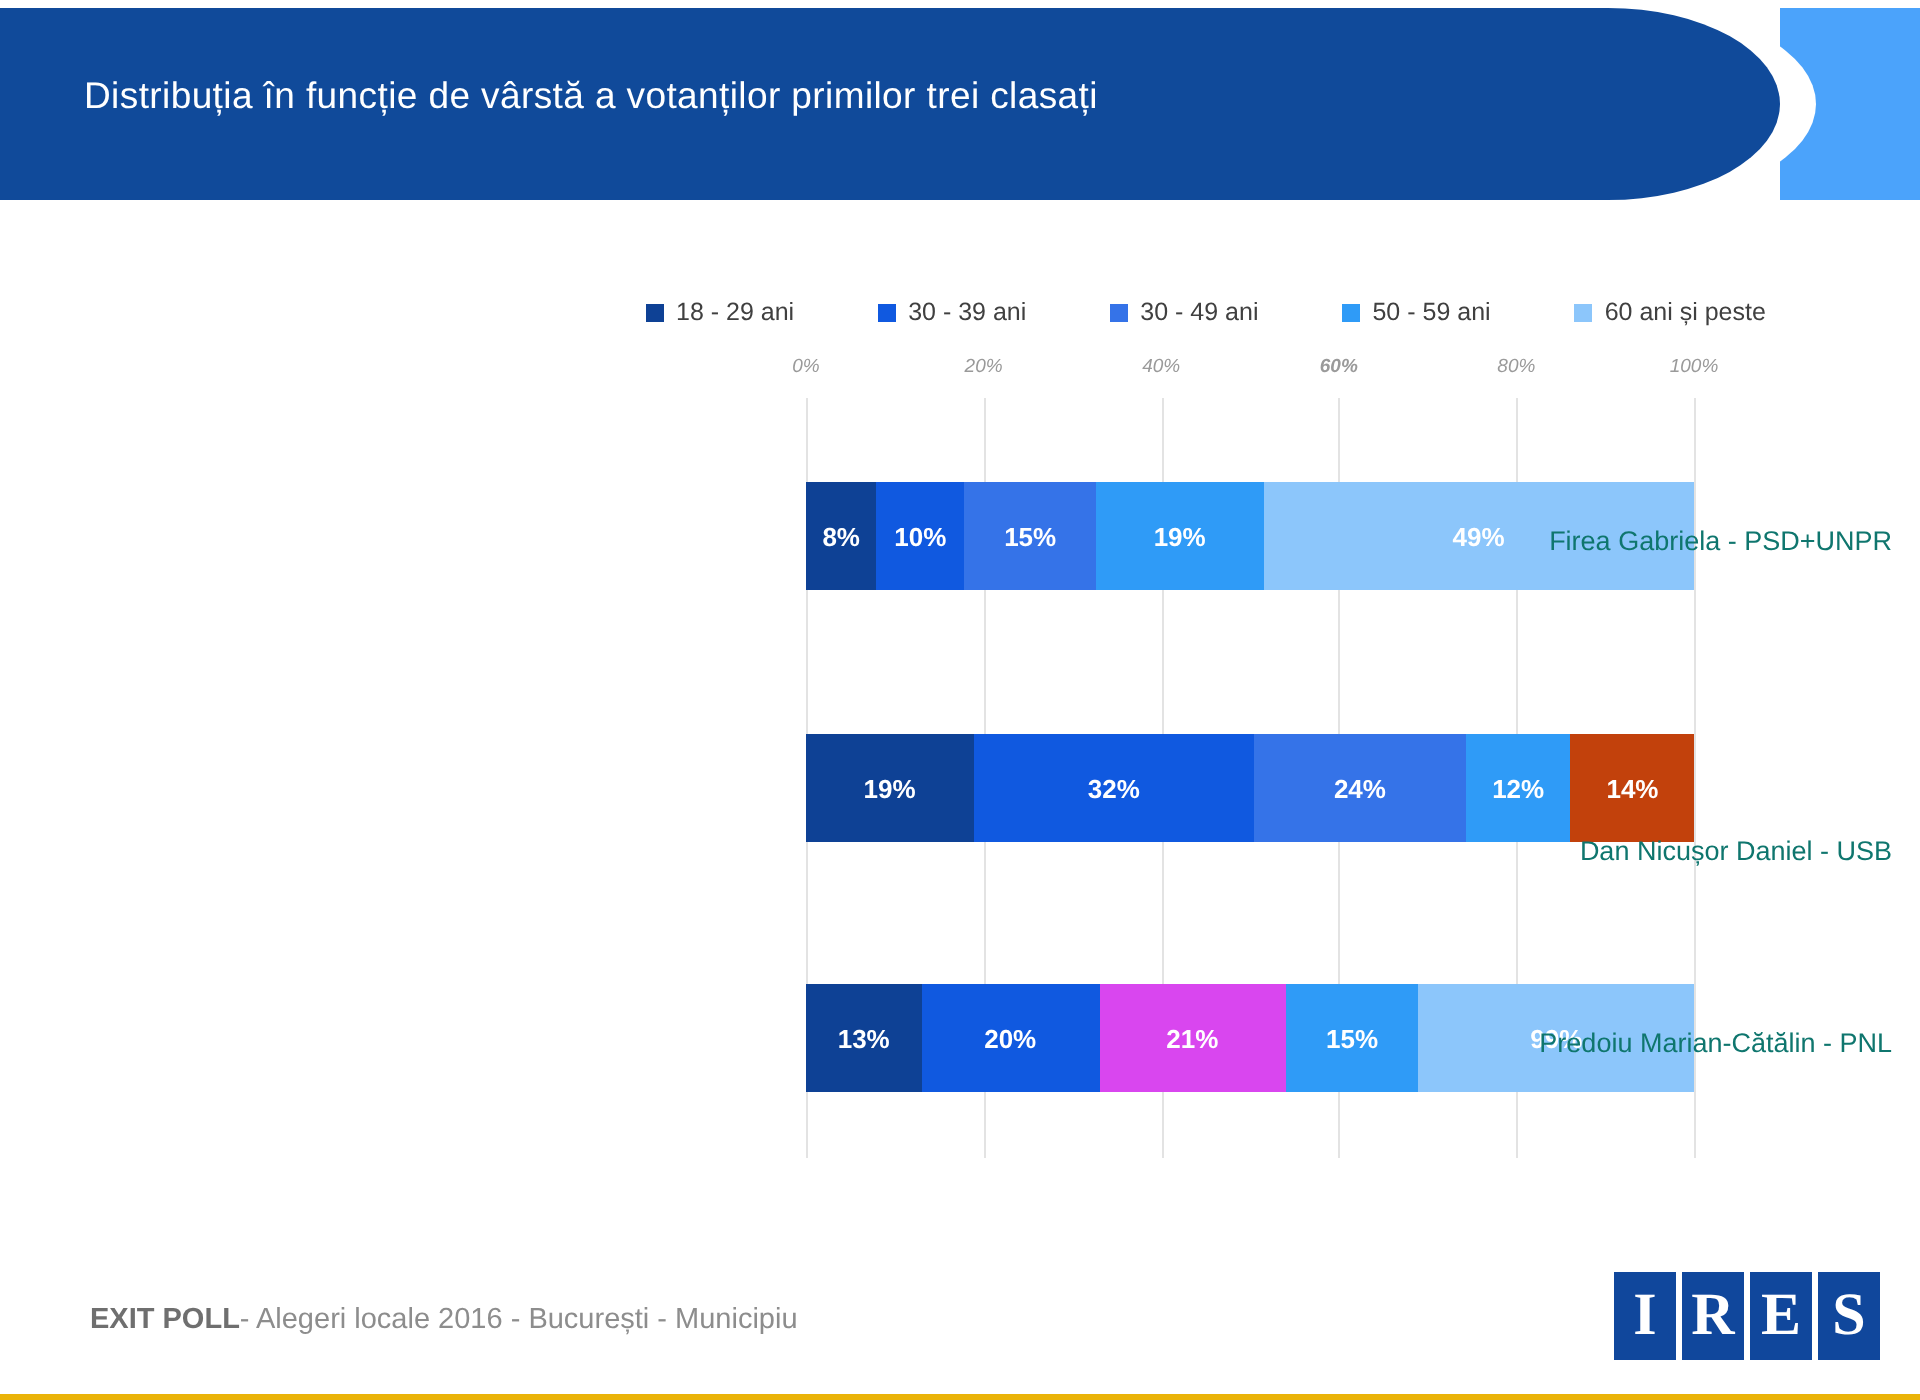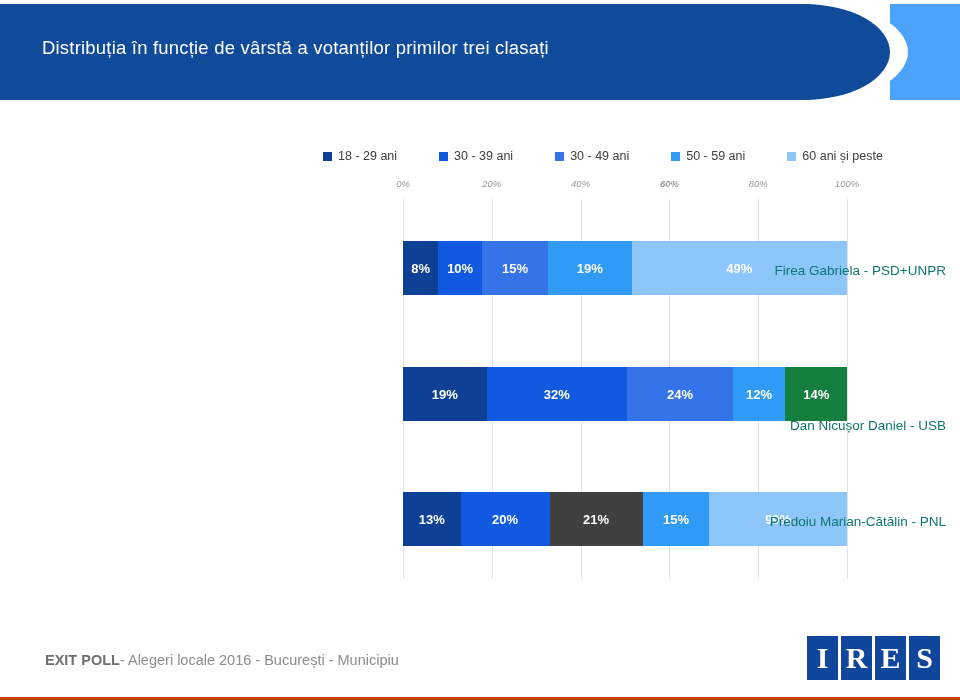--- a/index.html
+++ b/index.html
@@ -165,21 +165,21 @@
   .cat-label.r1 { top: 285px; margin-top: 29px; }
   .cat-label.r2 { top: 410px; }
 
   
   .footer {
     position: absolute;
     left: 0;
     bottom: 0;
     width: 960px;
     height: 84px;
-    border-bottom: 3px solid #c2410c;
+    border-bottom: 3px solid #eab308;
     box-sizing: border-box;
     background: #ffffff;
   }
   .footer-text {
     position: absolute;
     left: 45px;
     top: 36px;
     font-size: 14.5px;
     color: #8d8d8d;
     white-space: nowrap;
@@ -264,26 +264,26 @@
         <div class="seg" style="background: rgb(16, 89, 224); width: 44.4px;">10%</div>
         <div class="seg" style="background: rgb(53, 115, 232); width: 66.6px;">15%</div>
         <div class="seg" style="background: rgb(47, 155, 247); width: 84.36px;">19%</div>
         <div class="seg" style="background: rgb(140, 198, 251); width: 217.56px;">49%</div>
       </div>
       <div class="bar-row r1">
         <div class="seg" style="background: rgb(14, 65, 149); width: 84.36px;">19%</div>
         <div class="seg" style="background: rgb(16, 89, 224); width: 142.08px;">32%</div>
         <div class="seg" style="background: rgb(53, 115, 232); width: 106.56px;">24%</div>
         <div class="seg" style="background: rgb(47, 155, 247); width: 53.28px;">12%</div>
-        <div class="seg" style="background: #15803d; width: 62.16px;">14%</div>
+        <div class="seg" style="background: #c2410c; width: 62.16px;">14%</div>
       </div>
       <div class="bar-row r2">
         <div class="seg" style="background: rgb(14, 65, 149); width: 57.72px;">13%</div>
         <div class="seg" style="background: rgb(16, 89, 224); width: 88.8px;">20%</div>
-        <div class="seg" style="background: #404040; width: 93.24px;">21%</div>
+        <div class="seg" style="background: #d946ef; width: 93.24px;">21%</div>
         <div class="seg" style="background: rgb(47, 155, 247); width: 66.6px;">15%</div>
         <div class="seg" style="background: rgb(140, 198, 251); width: 137.64px;">99%</div>
       </div>
     </div>
 
   <div class="cat-label r0">Firea Gabriela - PSD+UNPR</div>
   <div class="cat-label r1">Dan Nicușor Daniel - USB</div>
   <div class="cat-label r2">Predoiu Marian-Cătălin - PNL</div>
 </div>
 

